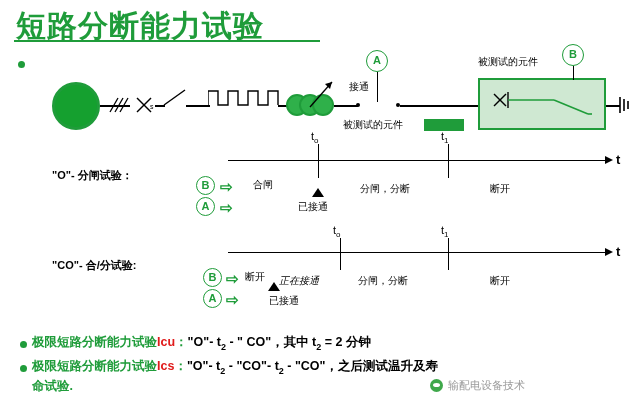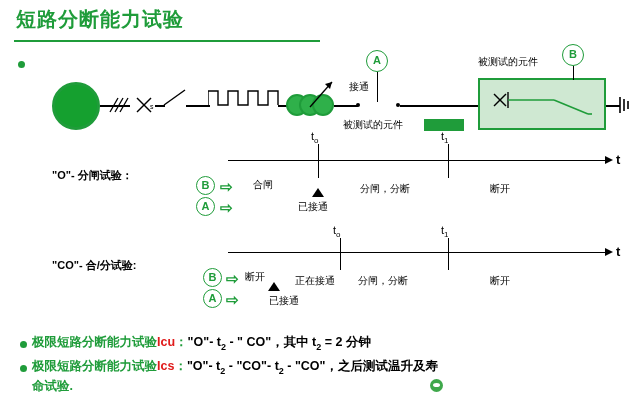--- a/index.html
+++ b/index.html
@@ -12,21 +12,21 @@
     width: 640px;
     height: 411px;
     background: #ffffff;
     font-family: "Liberation Sans", sans-serif;
     overflow: hidden;
   }
   .title {
     position: absolute;
     left: 16px;
     top: 6px;
-    font-size: 20px;
+    font-size: 30px;
     font-weight: bold;
     color: #1f9c3a;
     letter-spacing: 1px;
   }
   .title-underline {
     position: absolute;
     left: 14px;
     top: 40px;
     width: 306px;
     height: 2px;
@@ -279,33 +279,34 @@
 
   <div class="vline" style="left:448px; top:238px; height:32px;"></div>
   <div class="lbl" style="left:441px; top:224px; font-size:11px;"><span>t</span><sub style="font-size:8px">1</sub></div>
 
   <div class="circ-lbl" style="left:203px; top:268px; width:19px; height:19px; line-height:16px;">B</div>
   <div class="circ-lbl" style="left:203px; top:289px; width:19px; height:19px; line-height:16px;">A</div>
   <div class="g-arrow" style="left:226px; top:271px;">⇨</div>
   <div class="g-arrow" style="left:226px; top:292px;">⇨</div>
 
   <div class="lbl" style="left:245px; top:270px;">断开</div>
-  <div class="lbl" style="left:295px; top:274px;">正在接通</div>
+  <div class="lbl" style="left:279px; top:274px;font-style:italic;">正在接通</div>
   <div class="lbl" style="left:358px; top:274px;">分闸，分断</div>
   <div class="lbl" style="left:490px; top:274px;">断开</div>
 
   <div class="tri-up" style="left:268px; top:282px;"></div>
   <div class="lbl" style="left:269px; top:294px;">已接通</div>
 
   <div class="bullet-dot" style="left:20px; top:341px;"></div>
   <div class="concl" style="left:32px; top:334px;">
     <span>极限短路分断能力试验</span><span class="red">Icu</span><span>：</span><span class="blk">"O"- t</span><span class="blk" style="font-size:9px; vertical-align:sub;">2</span><span class="blk"> - " CO"，其中 t</span><span class="blk" style="font-size:9px; vertical-align:sub;">2</span><span class="blk"> = 2 分钟</span>
   </div>
 
   <div class="bullet-dot" style="left:20px; top:365px;"></div>
   <div class="concl" style="left:32px; top:358px;">
     <span>极限短路分断能力试验</span><span class="red">Ics</span><span>：</span><span class="blk">"O"- t</span><span class="blk" style="font-size:9px; vertical-align:sub;">2</span><span class="blk"> - "CO"- t</span><span class="blk" style="font-size:9px; vertical-align:sub;">2</span><span class="blk"> - "CO"，之后测试温升及寿</span>
   </div>
   <div class="concl" style="left:32px; top:378px;">命试验.</div>
 
   <div class="wm-icon" style="left:430px; top:379px;"></div>
+  <div class="wm" style="left:448px; top:378px;">输配电设备技术</div>
 
 </div>
 
 </body></html>

